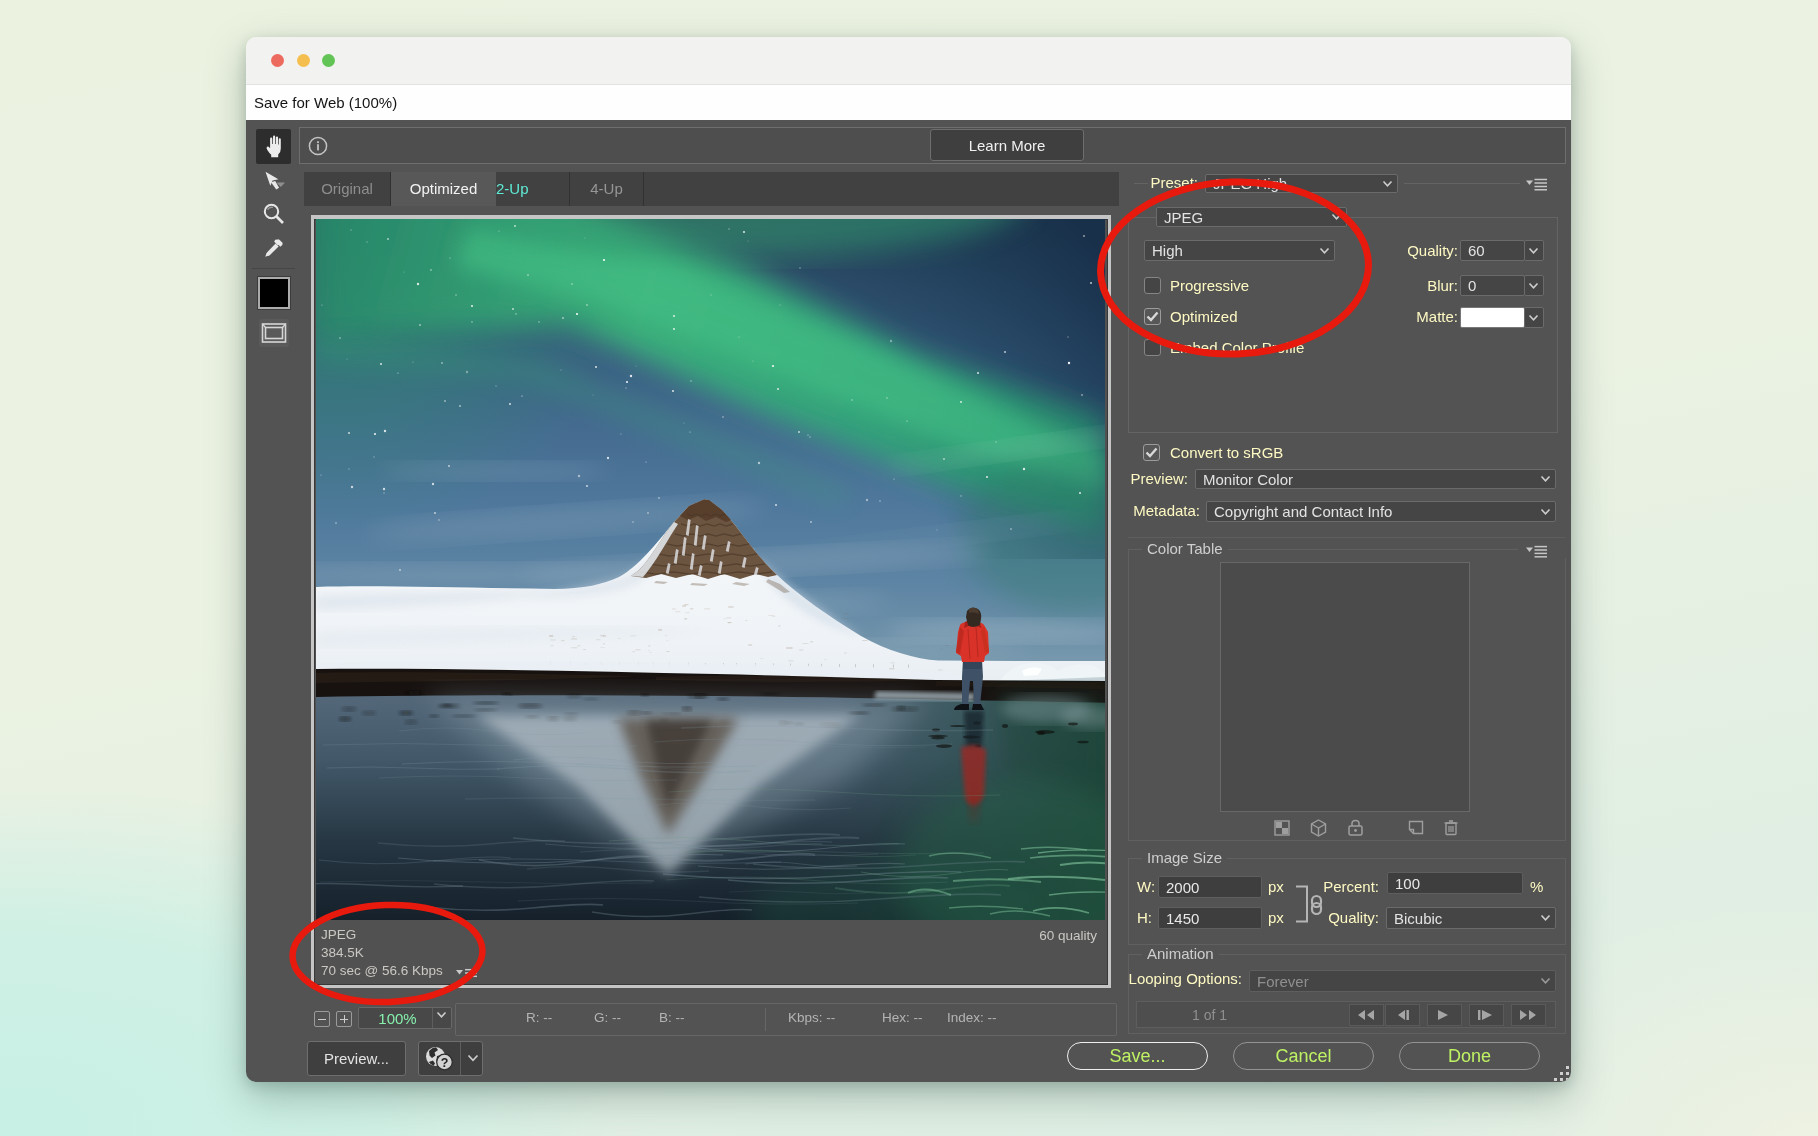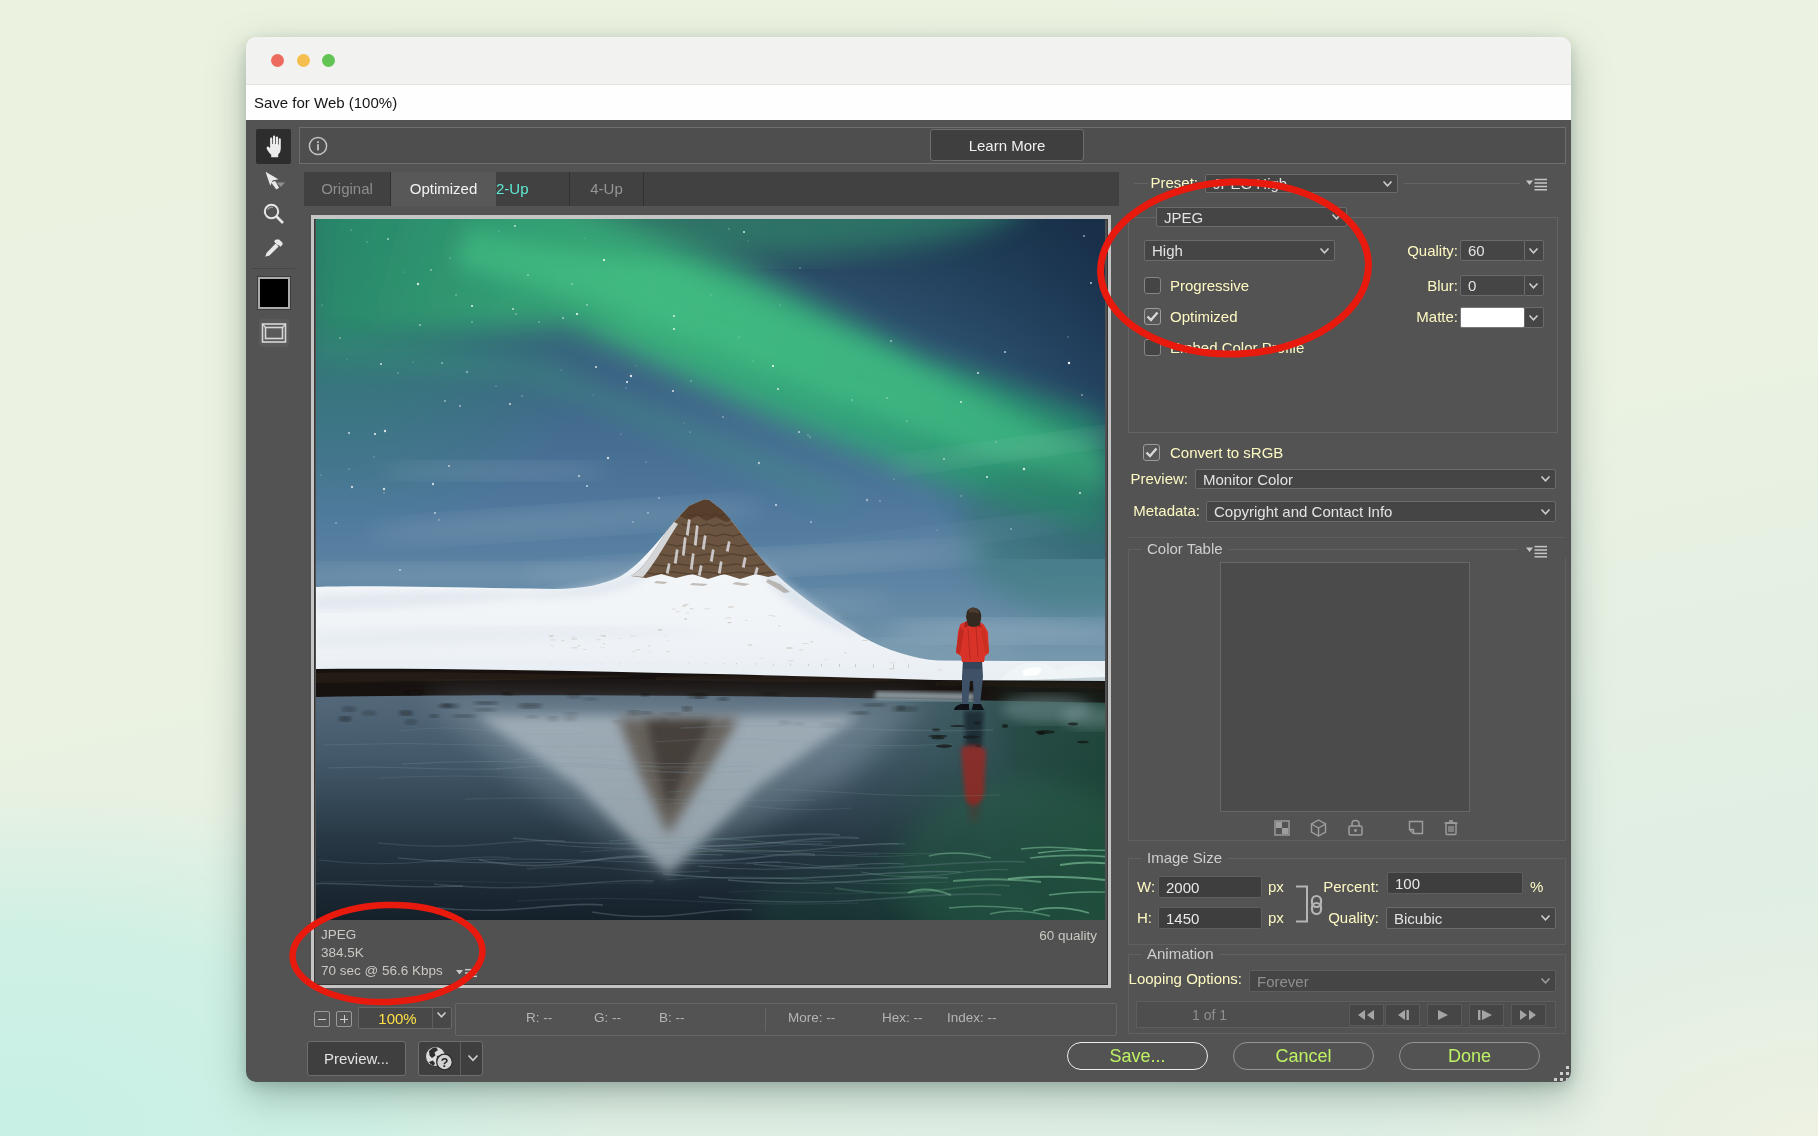--- a/index.html
+++ b/index.html
@@ -572,32 +572,32 @@
         </g>
       </svg>
   <div class="abs rt" style="left:651px;top:808px;width:200px;color:#cbc8c3;font-size:13.5px">60 quality</div>
 
   <div class="abs" style="left:68px;top:891px;width:16px;height:16px;border:1px solid #9b9b9b;border-radius:2px"></div>
   <div class="hl" style="left:72px;top:898.5px;width:8px;background:#cdcdcd"></div>
   <div class="abs" style="left:90px;top:891px;width:16px;height:16px;border:1px solid #9b9b9b;border-radius:2px"></div>
   <div class="hl" style="left:94px;top:898.5px;width:8px;background:#cdcdcd"></div>
   <div class="vl" style="left:97.5px;top:895px;height:8px;background:#cdcdcd"></div>
   <div class="dd" style="left:112px;top:887px;width:94px;height:22px;background:#484848;border-color:#686868">
-        <span style="margin:4px auto;padding-right:22px;color:#fde047">100%</span>
+        <span style="margin:4px auto;padding-right:22px;color:#86efac">100%</span>
       </div>
   <div class="vl" style="left:186px;top:888px;height:20px;background:#5e5e5e"></div>
   <svg class="chev" style="left:190px;top:895px;position:absolute" width="11" height="8" viewBox="0 0 11 8">
         <polyline points="1.5,1.5 5.5,5.8 9.5,1.5" fill="none" stroke="#cdcdcd" stroke-width="1.6"></polyline>
       </svg>
   <div class="abs" style="left:209px;top:883px;width:662px;height:33px;border:1px solid #666;border-radius:2px"></div>
   <div class="abs" style="left:280px;top:890px;color:#b4b4b4;font-size:13.5px">R: --</div>
   <div class="abs" style="left:348px;top:890px;color:#b4b4b4;font-size:13.5px">G: --</div>
   <div class="abs" style="left:413px;top:890px;color:#b4b4b4;font-size:13.5px">B: --</div>
   <div class="vl" style="left:519px;top:888px;height:23px;background:#666"></div>
-  <div class="abs" style="left:542px;top:890px;color:#b4b4b4;font-size:13.5px">More: --</div>
+  <div class="abs" style="left:542px;top:890px;color:#b4b4b4;font-size:13.5px">Kbps: --</div>
   <div class="abs" style="left:636px;top:890px;color:#b4b4b4;font-size:13.5px">Hex: --</div>
   <div class="abs" style="left:701px;top:890px;color:#b4b4b4;font-size:13.5px">Index: --</div>
 
   <div class="btn3" style="left:61px;top:921px;width:99px;height:35px">Preview...</div>
   <div class="abs" style="left:172px;top:921px;width:64.5px;height:35px;background:#3f3f3f;border:1px solid #6e6e6e;border-radius:3px"></div>
   <div class="vl" style="left:213.5px;top:922px;height:33px;background:#5e5e5e"></div>
   <svg class="abs" style="left:179px;top:926px" width="30" height="25" viewBox="0 0 30 25">
     <circle cx="10.5" cy="10.5" r="9.5" fill="#dadada"></circle>
     <path fill="#2e2e2e" d="M4 5 Q7 1.6 11 1.3 L13 4 L9.5 6.5 L10.5 9.5 L7 12 L4.5 9.5 Z"></path>
     <path fill="#2e2e2e" d="M12 10 L16.5 9 L19.5 12.5 L16 16.5 L11.5 15 Z"></path>

